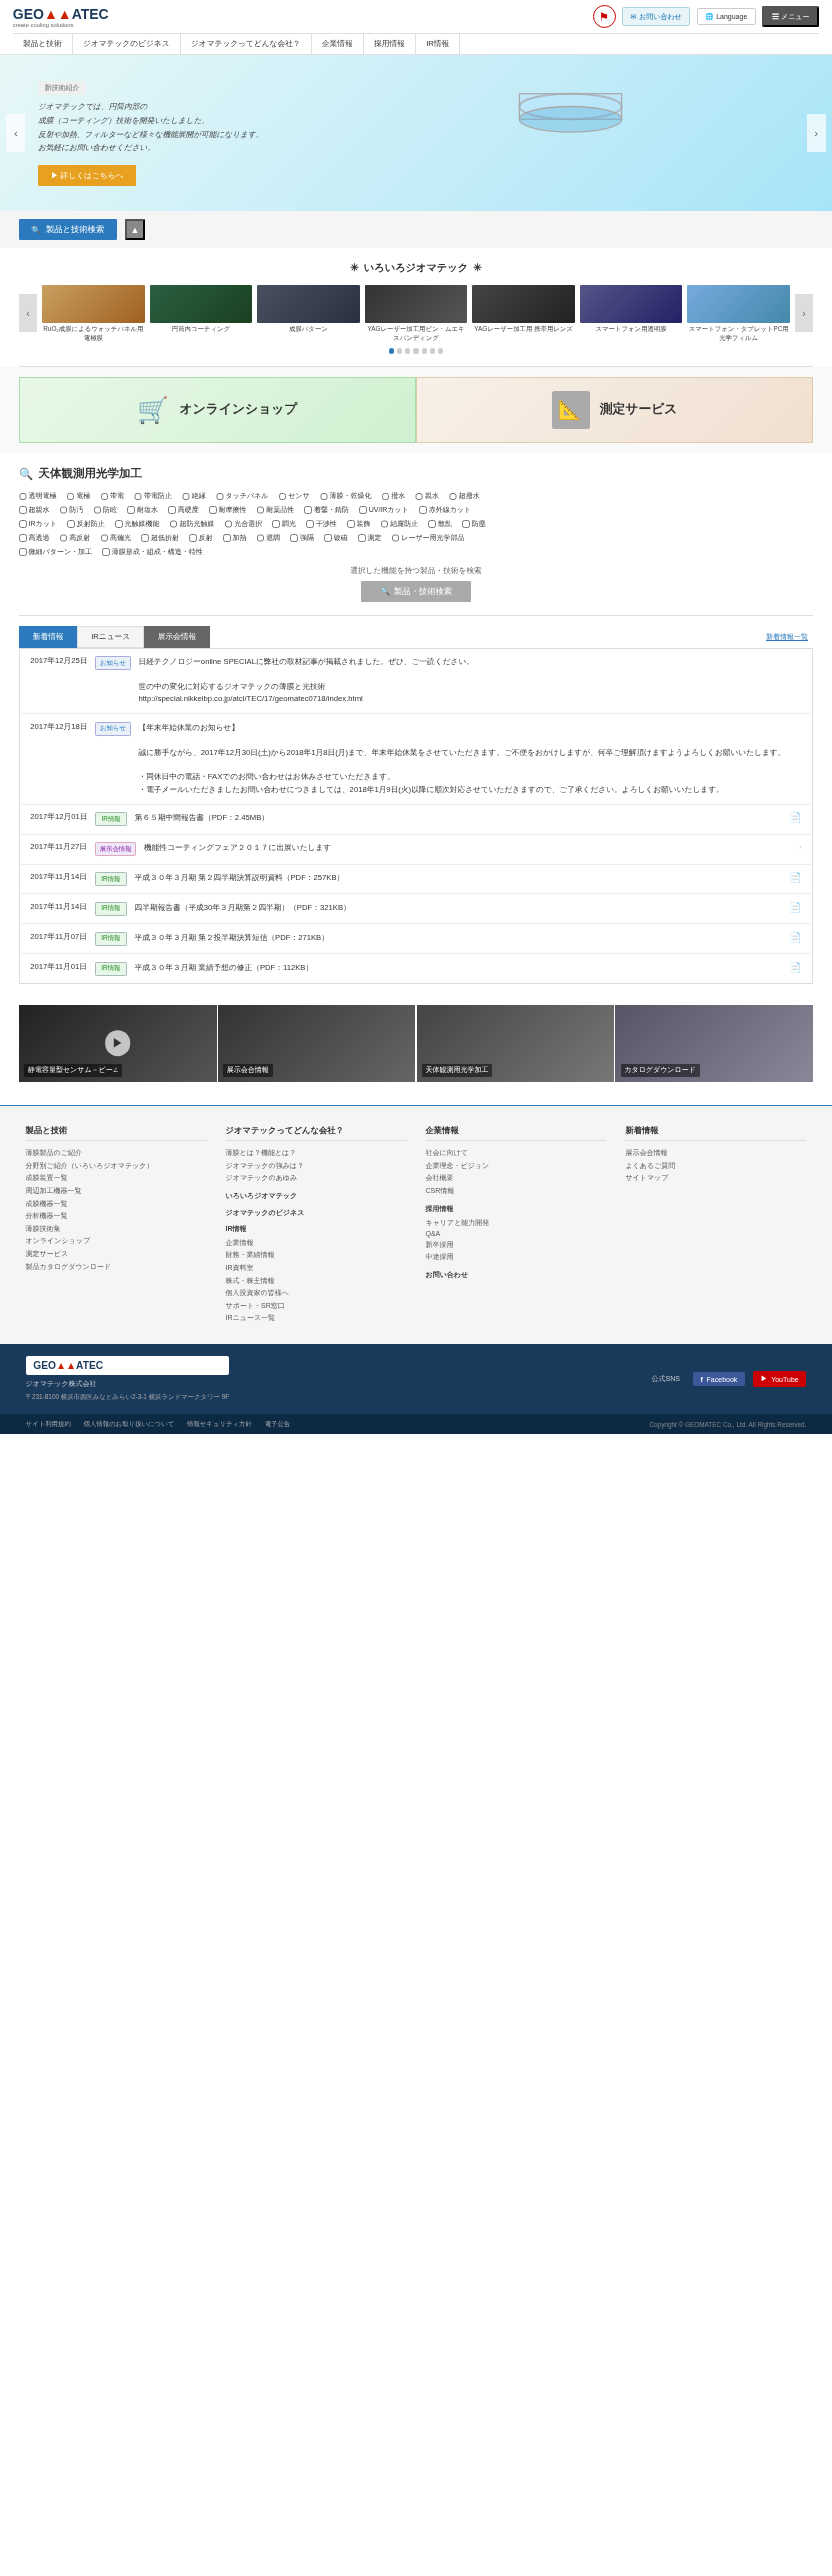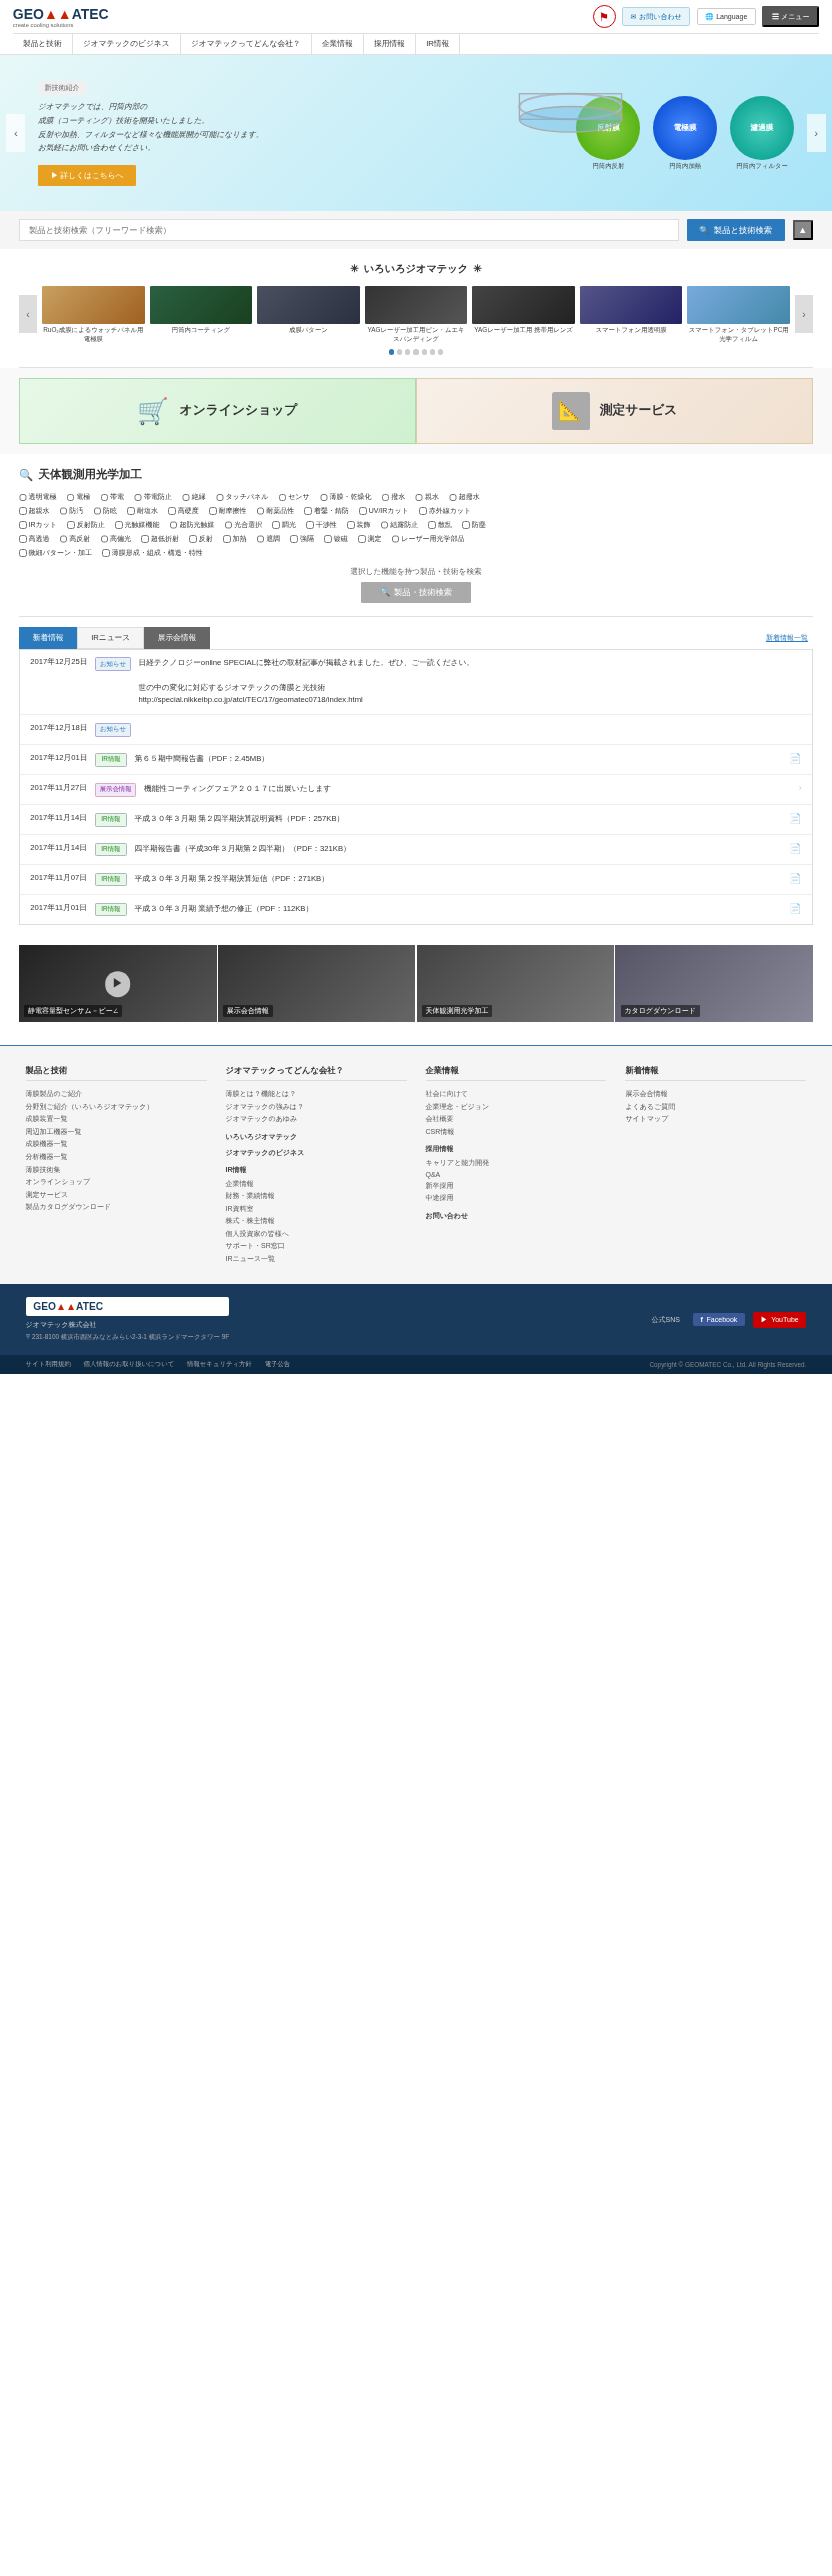--- a/index.html
+++ b/index.html
@@ -175,45 +175,24 @@
     <button class="hero-more-btn">▶ 詳しくはこちらへ</button>
   </div>
 
   <div style="position:absolute;right:204px;top:12.8px;width:115px;height:77px;overflow:hidden;">
     <svg width="115" height="77" viewBox="0 0 180 120">
       <ellipse cx="90" cy="60" rx="80" ry="20" fill="none" stroke="#aaa" stroke-width="3"></ellipse>
       <rect x="10" y="40" width="160" height="40" fill="rgba(180,220,255,0.3)" stroke="#aaa" stroke-width="2"></rect>
       <ellipse cx="90" cy="80" rx="80" ry="20" fill="rgba(100,180,220,0.4)" stroke="#aaa" stroke-width="2"></ellipse>
     </svg>
   </div>
-  <div class="hero-circles">
-    <div style="display:flex;flex-direction:column;align-items:center;gap:2.6px;">
-      <div class="hero-circle circle-green">
-        <div style="font-size:7.7px;font-weight:bold;">反射膜</div>
-      </div>
-      <div style="font-size:6.4px;color:#444;text-align:center;">円筒内反射</div>
-    </div>
-    <div style="display:flex;flex-direction:column;align-items:center;gap:2.6px;">
-      <div class="hero-circle circle-blue">
-        <div style="font-size:7.7px;font-weight:bold;">電極膜</div>
-      </div>
-      <div style="font-size:6.4px;color:#444;text-align:center;">円筒内加熱</div>
-    </div>
-    <div style="display:flex;flex-direction:column;align-items:center;gap:2.6px;">
-      <div class="hero-circle circle-teal">
-        <div style="font-size:7.7px;font-weight:bold;">濾過膜</div>
-      </div>
-      <div style="font-size:6.4px;color:#444;text-align:center;">円筒内フィルター</div>
-    </div>
-  </div>
   <div class="hero-nav-right">›</div>
 </section>
 
 <div class="search-bar">
-  <input class="search-input" type="text" placeholder="製品と技術検索（フリーワード検索）" style="">
   <button class="search-btn">
     <span>🔍</span>
     <span>製品と技術検索</span>
   </button>
   <button class="scroll-top-btn">▲</button>
 </div>
 
 <section class="carousel-section">
   <div class="section-title">
     <span>✳</span>
@@ -517,20 +496,28 @@
         <div style="white-space:pre-line;">日経テクノロジーonline SPECIALに弊社の取材記事が掲載されました。ぜひ、ご一読ください。
 
 世の中の変化に対応するジオマテックの薄膜と光技術
 http://special.nikkeibp.co.jp/atcl/TEC/17/geomatec0718/index.html</div>
       </div>
     </div>
 
     <div class="news-item">
       <div class="news-date">2017年12月18日</div>
       <div class="news-badge badge-info">お知らせ</div>
+      <div class="news-content">
+        <div style="white-space:pre-line;">【年末年始休業のお知らせ】
+
+誠に勝手ながら、2017年12月30日(土)から2018年1月8日(月)まで、年末年始休業をさせていただきます。ご不便をおかけしますが、何卒ご理解頂けますようよろしくお願いいたします。
+
+・同休日中の電話・FAXでのお問い合わせはお休みさせていただきます。
+・電子メールいただきましたお問い合わせにつきましては、2018年1月9日(火)以降に順次対応させていただきますので、ご了承ください。よろしくお願いいたします。</div>
+      </div>
     </div>
 
     <div class="news-item">
       <div class="news-date">2017年12月01日</div>
       <div class="news-badge badge-ir">IR情報</div>
       <div class="news-content" style="cursor:pointer;">
         <span>第６５期中間報告書（PDF：2.45MB）</span>
       </div>
       <span class="news-pdf-icon">📄</span>
     </div>

